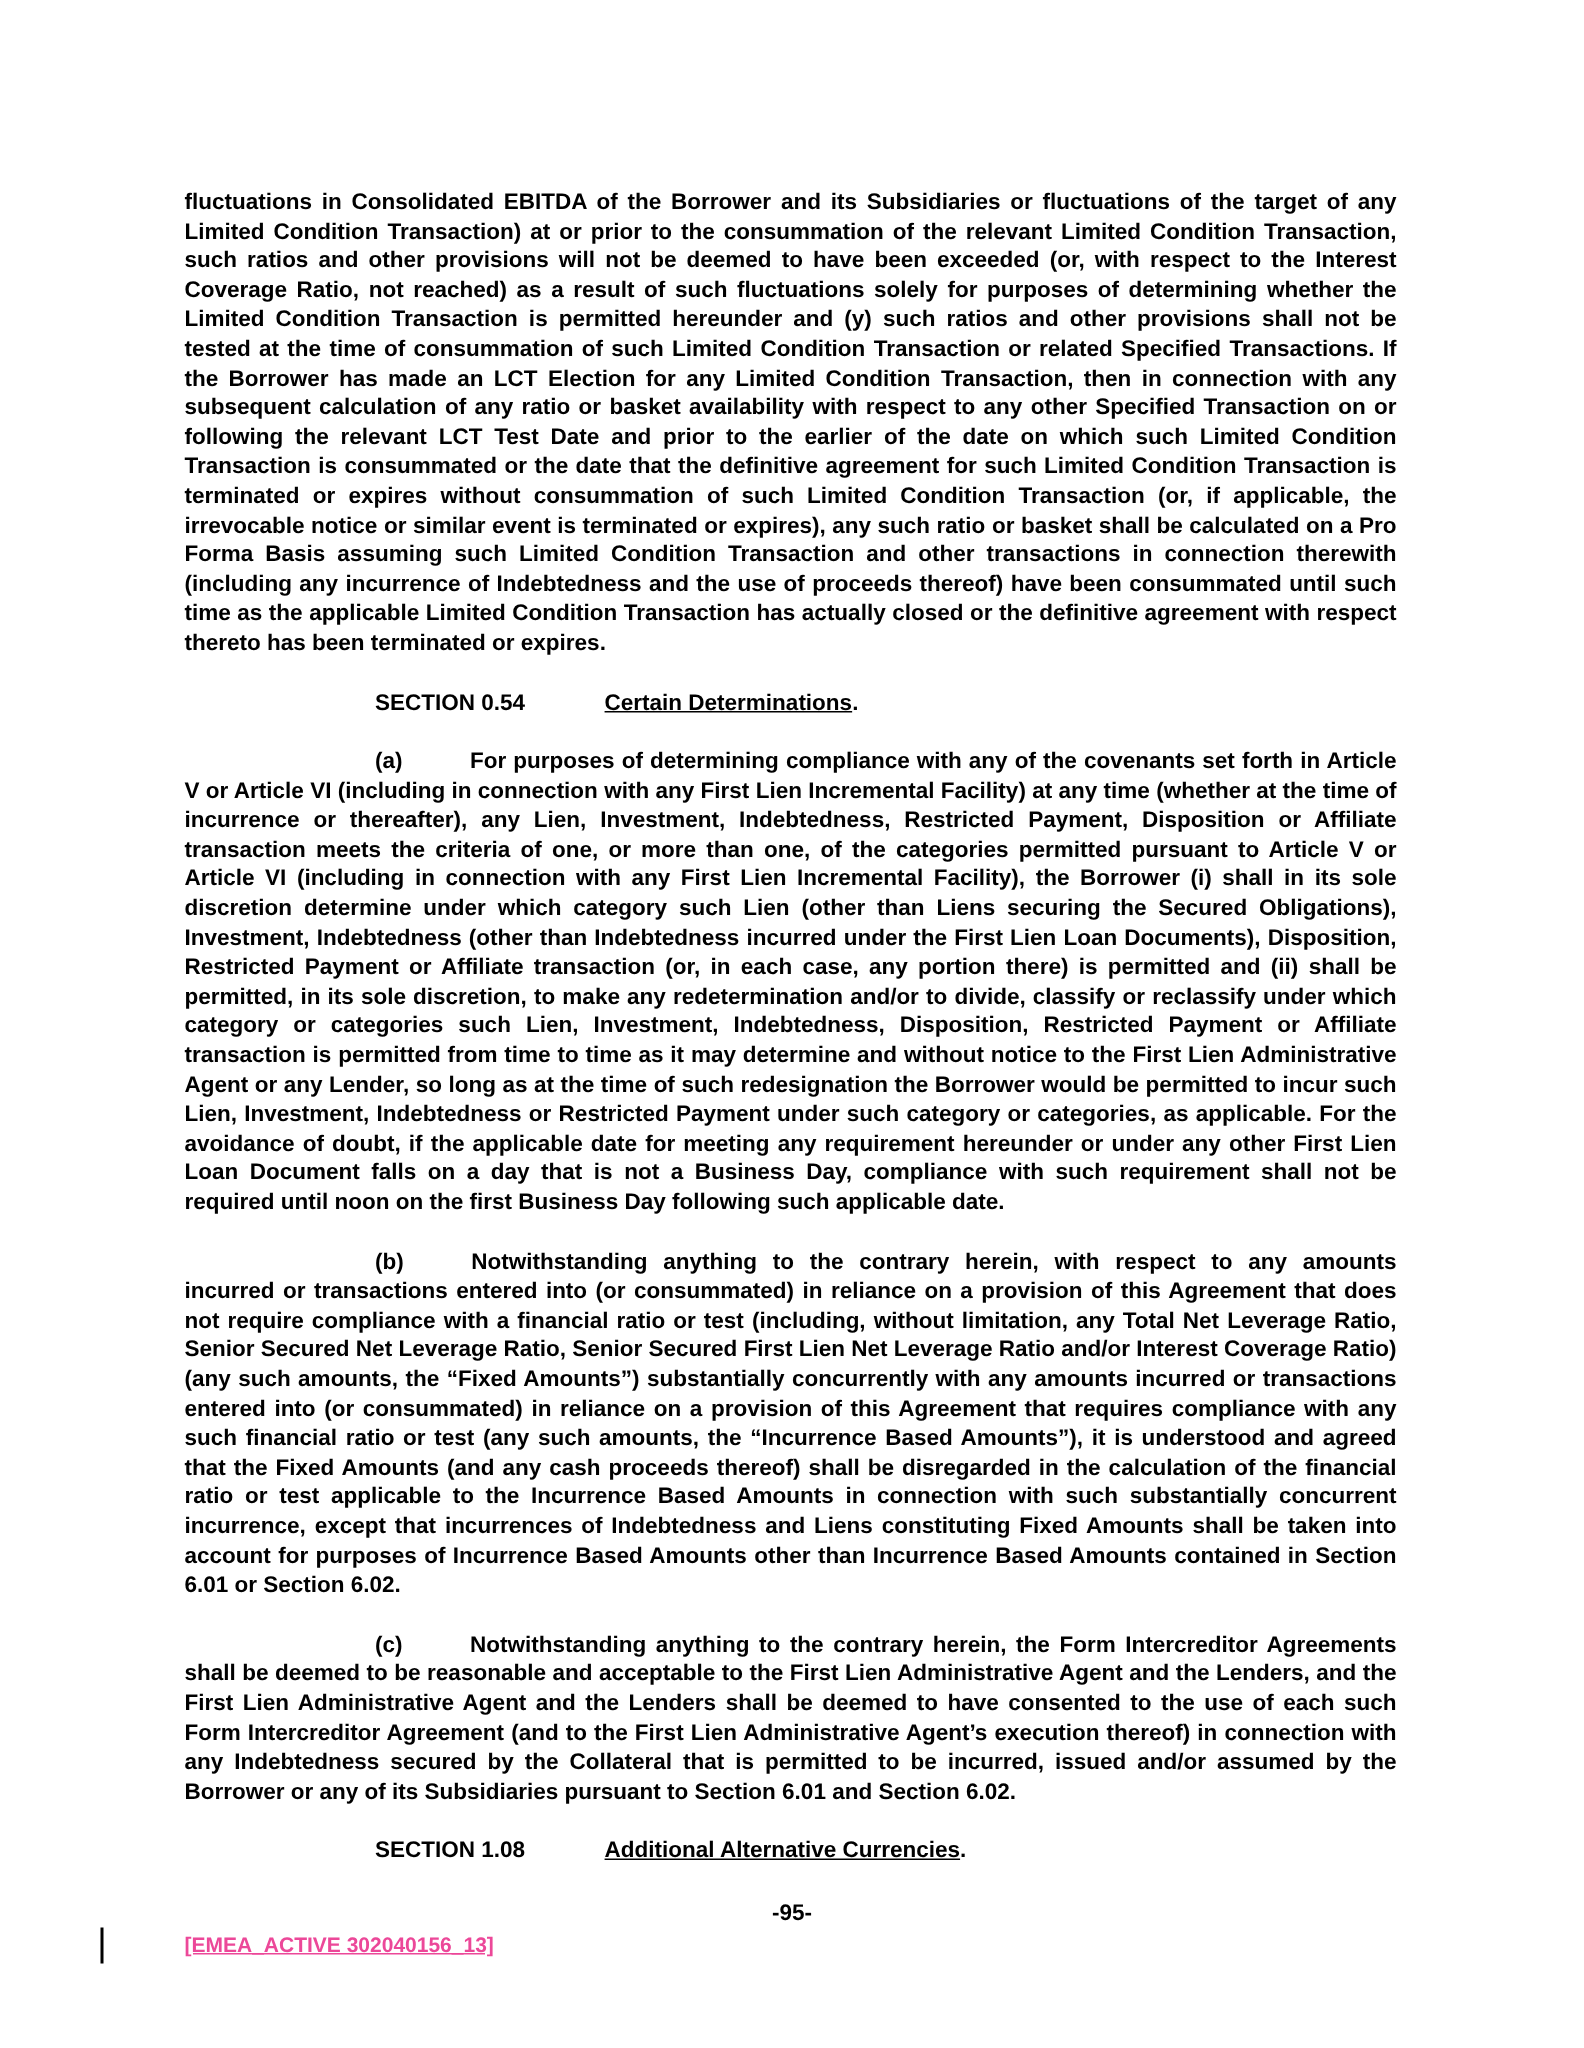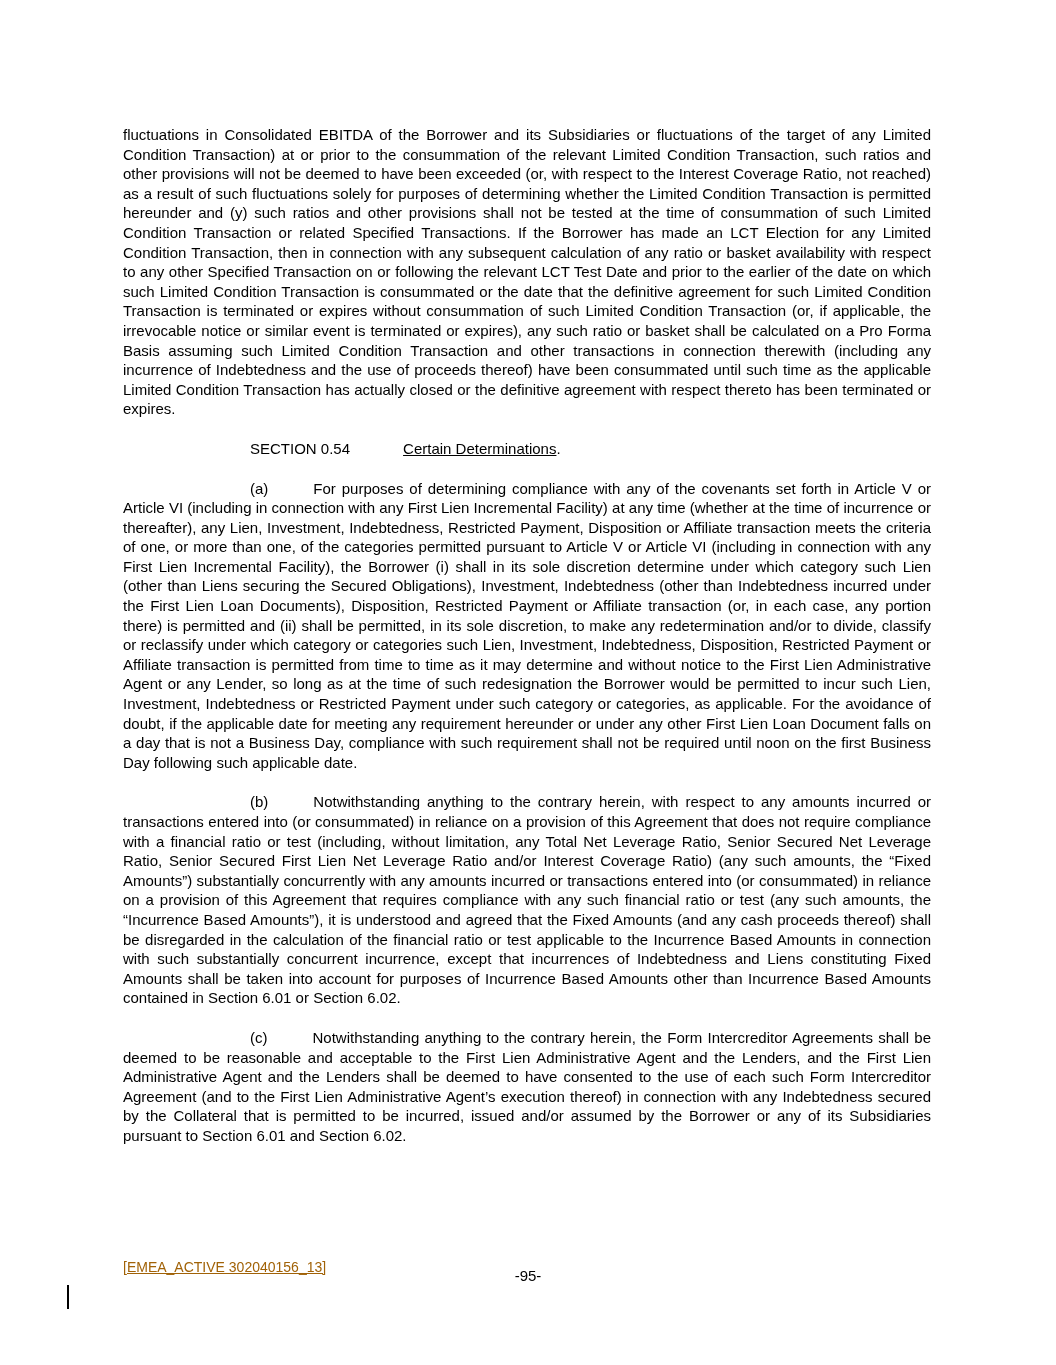--- a/index.html
+++ b/index.html
@@ -10,20 +10,21 @@
   .page {
     position: relative;
     width: 1056px;
     height: 1365px;
     background: #ffffff;
     font-family: "Liberation Sans", sans-serif;
     font-size: 15px;
     line-height: 19.6px;
     color: #000000;
     overflow: hidden;
+    font-weight: bold;
   }
   .content {
     position: absolute;
     left: 123px;
     top: 125px;
     width: 808px;
   }
   p.para {
     margin: 0 0 20px 0;
     text-align: justify;
@@ -45,24 +46,24 @@
   .page-number {
     position: absolute;
     top: 1266px;
     left: 0;
     width: 100%;
     text-align: center;
     font-size: 15px;
   }
   .doc-stamp {
     position: absolute;
-    top: 1258px;
+    top: 1287px;
     left: 123px;
     font-size: 14px;
-    color: #a16207;
+    color: #ec4899;
     text-decoration: underline;
   }
   .change-bar {
     position: absolute;
     top: 1285px;
     left: 67px;
     width: 2px;
     height: 24px;
     background: #000000;
   }
@@ -77,20 +78,21 @@
     <p class="para">fluctuations in Consolidated EBITDA of the Borrower and its Subsidiaries or fluctuations of the target of any Limited Condition Transaction) at or prior to the consummation of the relevant Limited Condition Transaction, such ratios and other provisions will not be deemed to have been exceeded (or, with respect to the Interest Coverage Ratio, not reached) as a result of such fluctuations solely for purposes of determining whether the Limited Condition Transaction is permitted hereunder and (y) such ratios and other provisions shall not be tested at the time of consummation of such Limited Condition Transaction or related Specified Transactions. If the Borrower has made an LCT Election for any Limited Condition Transaction, then in connection with any subsequent calculation of any ratio or basket availability with respect to any other Specified Transaction on or following the relevant LCT Test Date and prior to the earlier of the date on which such Limited Condition Transaction is consummated or the date that the definitive agreement for such Limited Condition Transaction is terminated or expires without consummation of such Limited Condition Transaction (or, if applicable, the irrevocable notice or similar event is terminated or expires), any such ratio or basket shall be calculated on a Pro Forma Basis assuming such Limited Condition Transaction and other transactions in connection therewith (including any incurrence of Indebtedness and the use of proceeds thereof) have been consummated until such time as the applicable Limited Condition Transaction has actually closed or the definitive agreement with respect thereto has been terminated or expires.</p>
 
     <p class="heading"><span>SECTION 0.54</span><span class="tab tab-heading"></span><span class="u">Certain Determinations</span><span>.</span></p>
 
     <p class="para lettered"><span>(a)</span><span class="tab tab-para"></span><span>For purposes of determining compliance with any of the covenants set forth in Article V or Article VI (including in connection with any First Lien Incremental Facility) at any time (whether at the time of incurrence or thereafter), any Lien, Investment, Indebtedness, Restricted Payment, Disposition or Affiliate transaction meets the criteria of one, or more than one, of the categories permitted pursuant to Article V or Article VI (including in connection with any First Lien Incremental Facility), the Borrower (i) shall in its sole discretion determine under which category such Lien (other than Liens securing the Secured Obligations), Investment, Indebtedness (other than Indebtedness incurred under the First Lien Loan Documents), Disposition, Restricted Payment or Affiliate transaction (or, in each case, any portion there) is permitted and (ii) shall be permitted, in its sole discretion, to make any redetermination and/or to divide, classify or reclassify under which category or categories such Lien, Investment, Indebtedness, Disposition, Restricted Payment or Affiliate transaction is permitted from time to time as it may determine and without notice to the First Lien Administrative Agent or any Lender, so long as at the time of such redesignation the Borrower would be permitted to incur such Lien, Investment, Indebtedness or Restricted Payment under such category or categories, as applicable. For the avoidance of doubt, if the applicable date for meeting any requirement hereunder or under any other First Lien Loan Document falls on a day that is not a Business Day, compliance with such requirement shall not be required until noon on the first Business Day following such applicable date.</span></p>
 
     <p class="para lettered"><span>(b)</span><span class="tab tab-para"></span><span>Notwithstanding anything to the contrary herein, with respect to any amounts incurred or transactions entered into (or consummated) in reliance on a provision of this Agreement that does not require compliance with a financial ratio or test (including, without limitation, any Total Net Leverage Ratio, Senior Secured Net Leverage Ratio, Senior Secured First Lien Net Leverage Ratio and/or Interest Coverage Ratio) (any such amounts, the “Fixed Amounts”) substantially concurrently with any amounts incurred or transactions entered into (or consummated) in reliance on a provision of this Agreement that requires compliance with any such financial ratio or test (any such amounts, the “Incurrence Based Amounts”), it is understood and agreed that the Fixed Amounts (and any cash proceeds thereof) shall be disregarded in the calculation of the financial ratio or test applicable to the Incurrence Based Amounts in connection with such substantially concurrent incurrence, except that incurrences of Indebtedness and Liens constituting Fixed Amounts shall be taken into account for purposes of Incurrence Based Amounts other than Incurrence Based Amounts contained in Section 6.01 or Section 6.02.</span></p>
 
     <p class="para lettered"><span>(c)</span><span class="tab tab-para"></span><span>Notwithstanding anything to the contrary herein, the Form Intercreditor Agreements shall be deemed to be reasonable and acceptable to the First Lien Administrative Agent and the Lenders, and the First Lien Administrative Agent and the Lenders shall be deemed to have consented to the use of each such Form Intercreditor Agreement (and to the First Lien Administrative Agent’s execution thereof) in connection with any Indebtedness secured by the Collateral that is permitted to be incurred, issued and/or assumed by the Borrower or any of its Subsidiaries pursuant to Section 6.01 and Section 6.02.</span></p>
 
+    <p class="heading"><span>SECTION 1.08</span><span class="tab tab-heading"></span><span class="u">Additional Alternative Currencies</span><span>.</span></p>
 
   </main>
 
   <div class="page-number">-95-</div>
 
   <div class="change-bar"></div>
 
   <div class="doc-stamp">[EMEA_ACTIVE 302040156_13]</div>
 
 </div>

